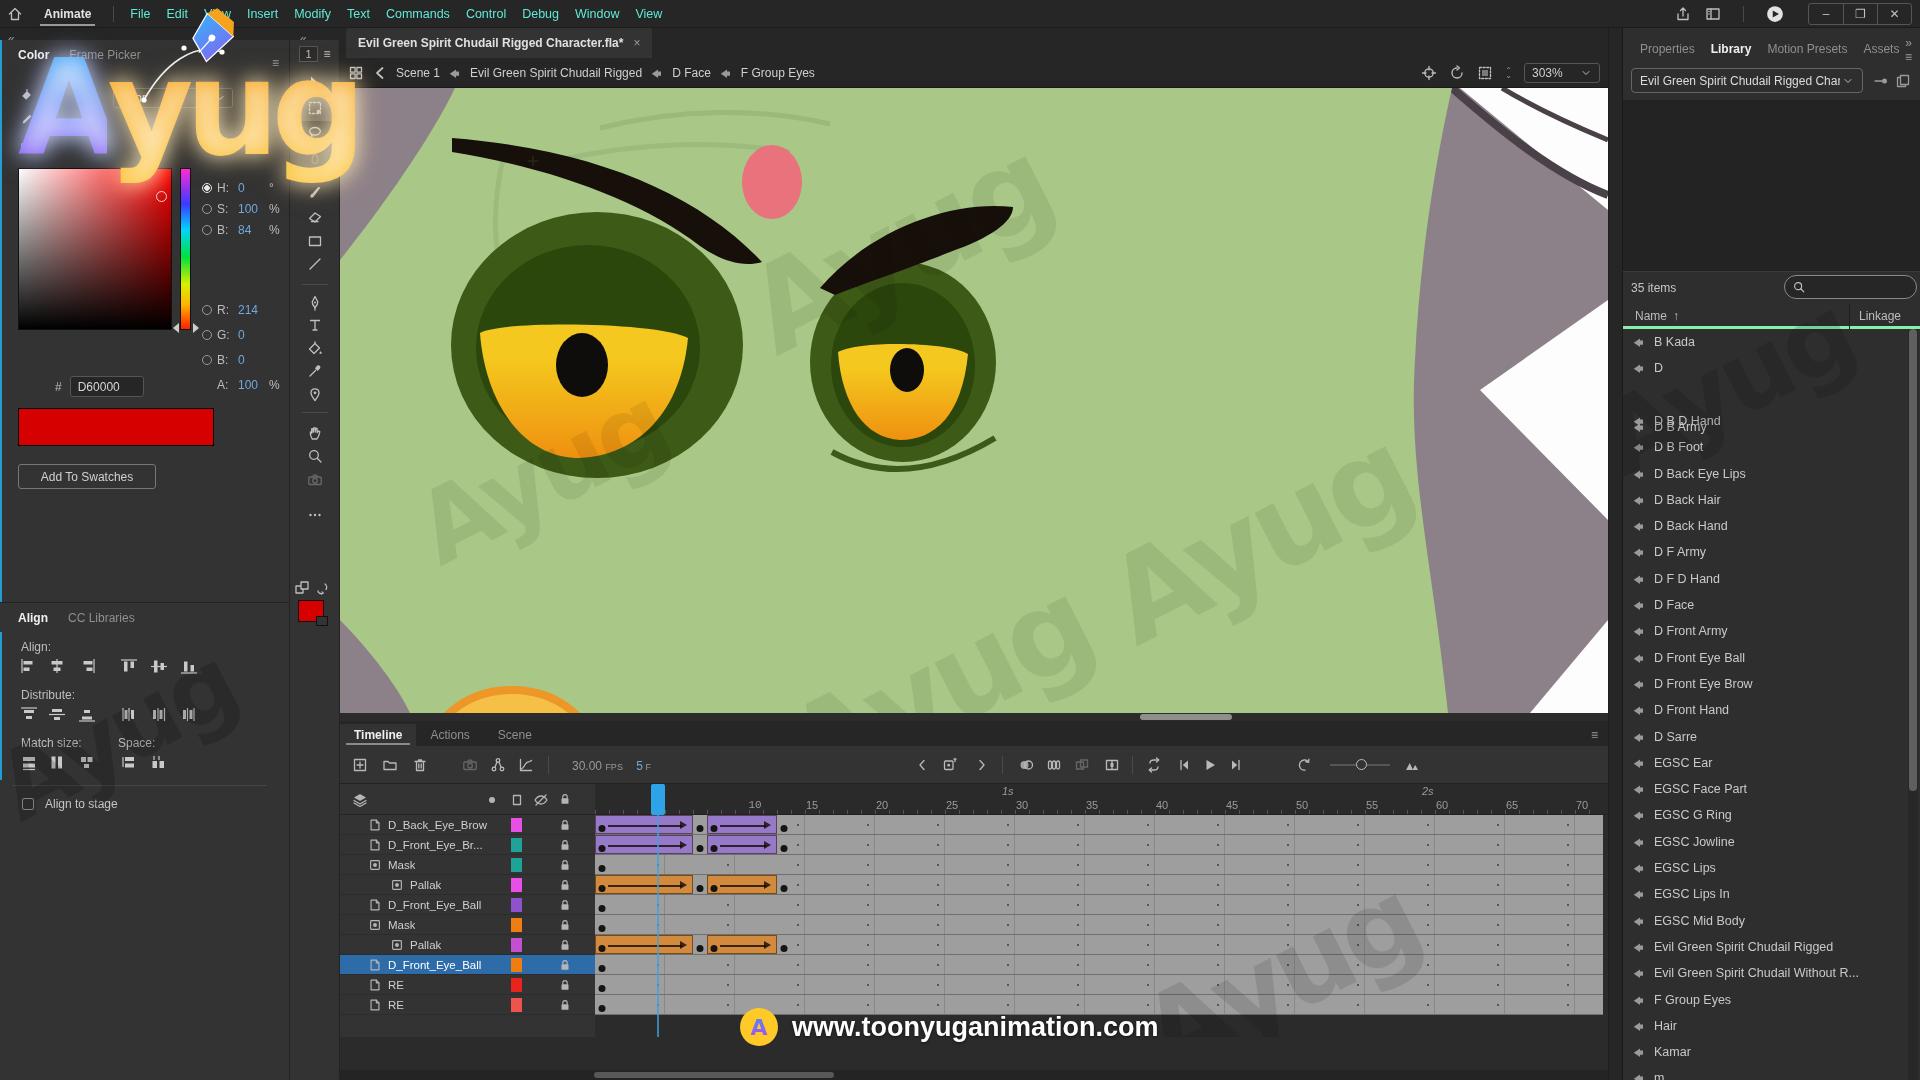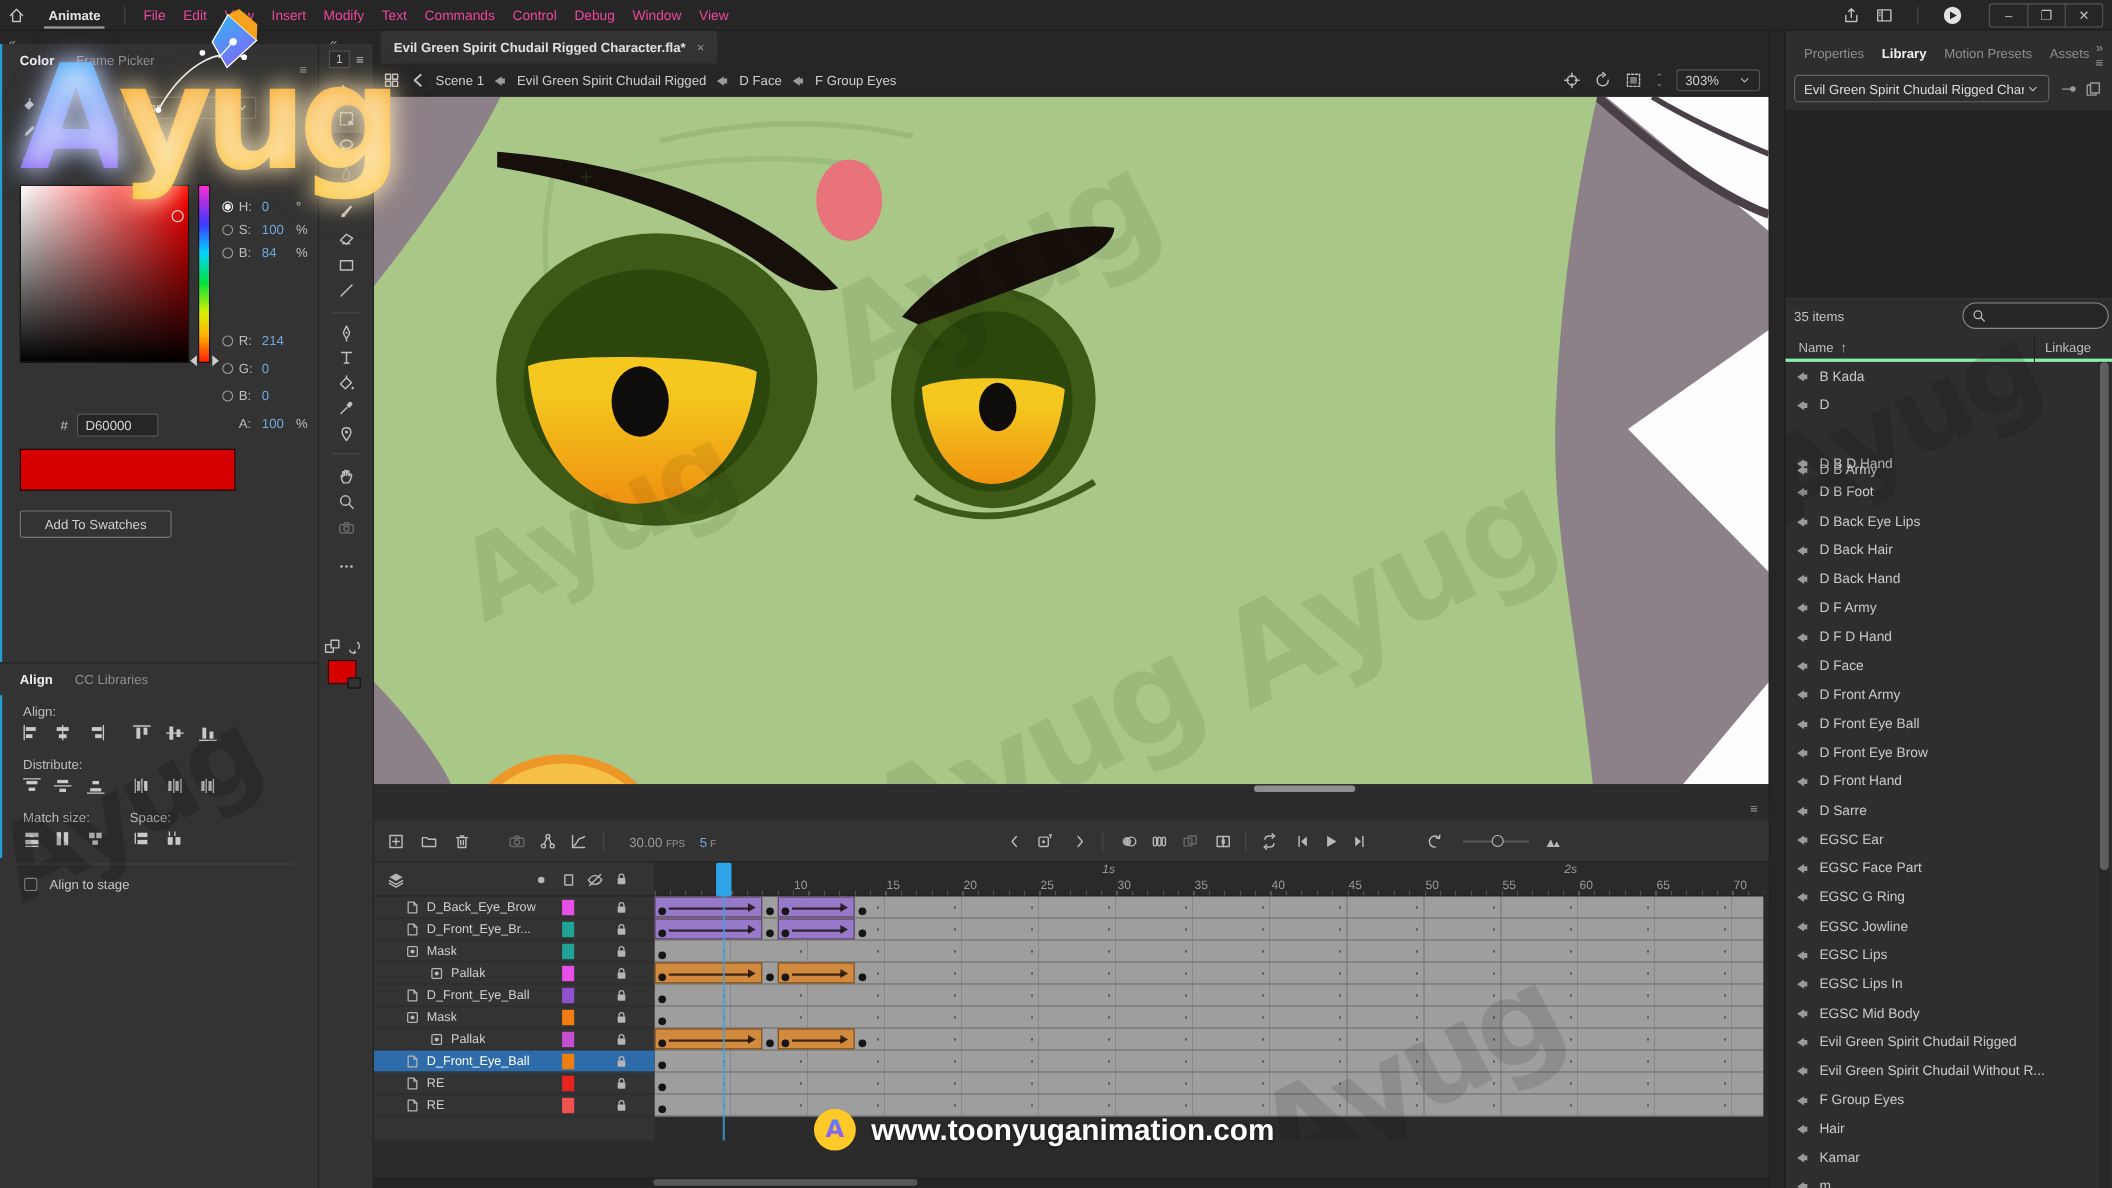--- a/index.html
+++ b/index.html
@@ -12,21 +12,21 @@
   svg { display:block; }
   .icon { display:inline-flex; align-items:center; justify-content:center; color:#bfbfbf; }
   .dim { opacity:.38; }
 
   
   #menubar { position:absolute; left:0; top:0; width:1920px; height:28px; background:#262626; display:flex; align-items:center; border-bottom:1px solid #1c1c1c;}
   #home-btn { width:30px; height:28px; display:flex; align-items:center; justify-content:center; }
   #app-name { color:#e4e4e4; font-weight:bold; padding:0 14px; height:28px; display:flex; align-items:center; position:relative; }
   #app-name:after { content:""; position:absolute; left:10px; right:10px; bottom:2px; height:2px; background:#9a9a9a; }
   .mb-sep { width:1px; height:16px; background:#4a4a4a; margin:0 8px; }
-  .menu-item { padding:0 8px; color:#ec4899; font-size:12.5px; cursor:default; }
+  .menu-item { padding:0 8px; color:#5eead4; font-size:12.5px; cursor:default; }
   #menubar-right { margin-left:auto; display:flex; align-items:center; gap:14px; padding-right:8px; }
   #win-controls { display:flex; align-items:center; border:1px solid #555; border-radius:3px; height:22px; margin-left:10px;}
   .win-btn { width:34px; height:22px; display:flex; align-items:center; justify-content:center; color:#c2c2c2; font-size:12px; }
   .win-btn + .win-btn { border-left:1px solid #555; }
 
   
   #subbar { position:absolute; left:0; top:28px; width:1920px; height:30px; background:#262626; }
   .collapse { position:absolute; top:4px; color:#9a9a9a; font-size:12px; }
   #doc-tab { position:absolute; left:346px; top:0; height:30px; background:#333; display:flex; align-items:center; padding:0 12px; gap:10px; border-radius:3px 3px 0 0; }
   #doc-tab .t { color:#e0e0e0; font-weight:bold; font-size:12px; }
@@ -779,20 +779,25 @@
       <div class="stage-wm" style="left:70px; top:330px; font-size:100px;">Ayug</div>
     </div>
     <div id="stage-scroll">
         <div class="thumb"></div>
       </div>
   </div>
 
   <div id="gap-strip"></div>
 
   <div id="timeline">
+    <div id="tl-tabs">
+        <span class="tl-tab on">Timeline</span>
+        <span class="tl-tab">Actions</span>
+        <span class="tl-tab">Scene</span>
+      </div>
     <span id="tl-menu" class="icon">≡</span>
     <div id="tl-toolbar">
         <div class="tb-ico" style="left: 8px;">
           <svg width="16" height="16" viewBox="0 0 16 16" fill="none" stroke="currentColor" stroke-width="1.3" stroke-linecap="round" stroke-linejoin="round">
             <rect x="2.5" y="2.5" width="11" height="11"></rect>
             <path d="M8 5 L8 11 M5 8 L11 8"></path>
           </svg>
         </div>
         <div class="tb-ico" style="left: 38px;">
           <svg width="16" height="16" viewBox="0 0 16 16" fill="none" stroke="currentColor" stroke-width="1.3" stroke-linecap="round" stroke-linejoin="round">
@@ -1106,21 +1111,21 @@
                 <path d="M5.5 7 L5.5 5.5 C5.5 4 6.5 3 8 3 C9.5 3 10.5 4 10.5 5.5 L10.5 7"></path>
               </svg>
             </span>
           </div>
         </div>
     </div>
     <div id="tl-frames">
       <div id="tl-ruler">
           <span class="sec" style="left: 407px;">1s</span>
           <span class="sec" style="left: 827px;">2s</span>
-          <span class="num" style="left: 133px;">10</span>
+          <span class="num" style="left: 160px; font-family: Liberation Mono, monospace;">10</span>
           <span class="num" style="left: 217px;">15</span>
           <span class="num" style="left: 287px;">20</span>
           <span class="num" style="left: 357px;">25</span>
           <span class="num" style="left: 427px;">30</span>
           <span class="num" style="left: 497px;">35</span>
           <span class="num" style="left: 567px;">40</span>
           <span class="num" style="left: 637px;">45</span>
           <span class="num" style="left: 707px;">50</span>
           <span class="num" style="left: 777px;">55</span>
           <span class="num" style="left: 847px;">60</span>

